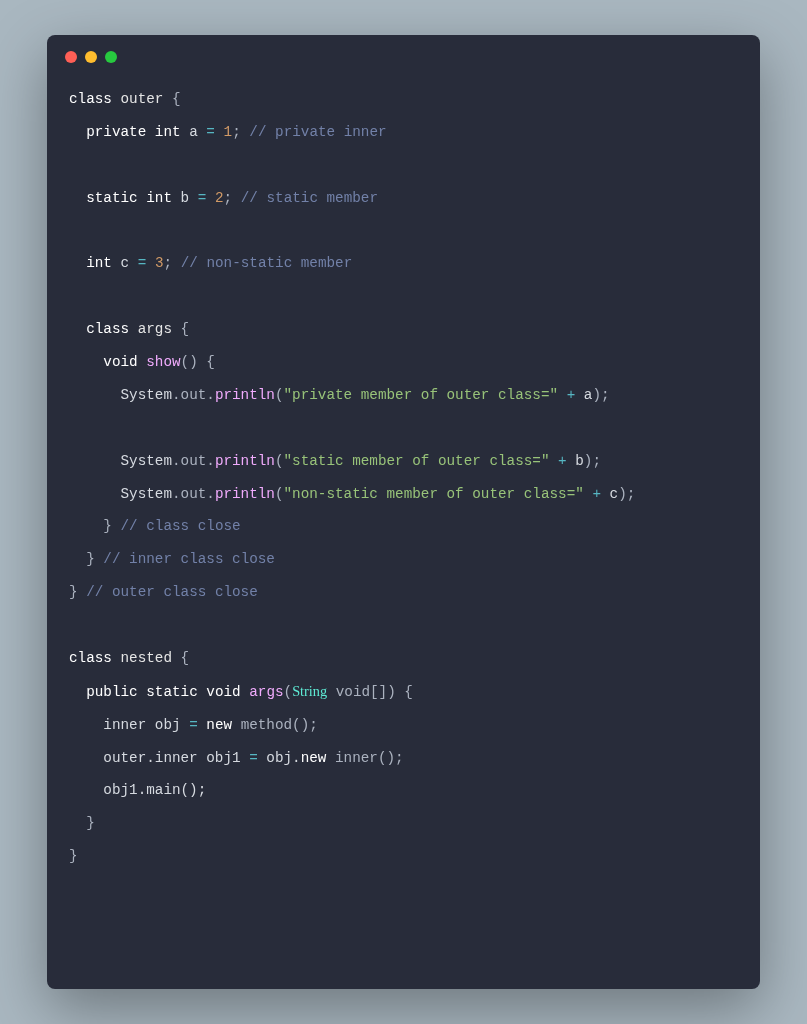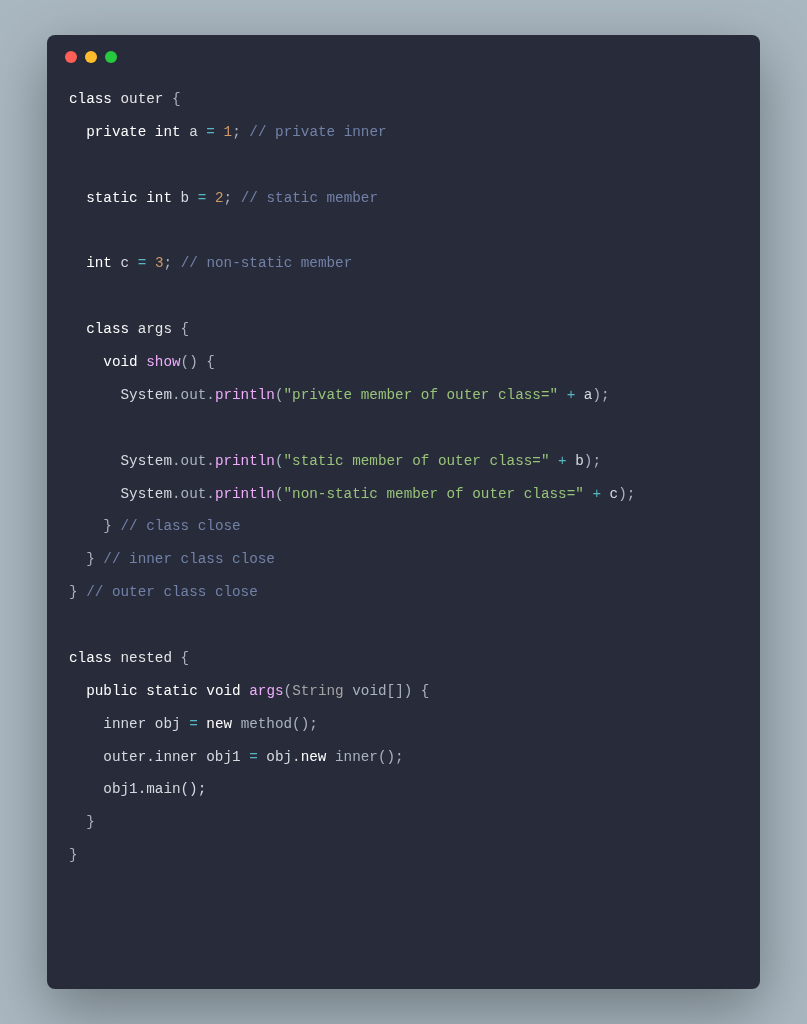--- a/index.html
+++ b/index.html
@@ -40,21 +40,21 @@
   }
   .kw   { color: #ffffff; }   
   .cls  { color: #e5e5e5; }   
   .num  { color: #d19a66; }   
   .str  { color: #98c379; }   
   .cmt  { color: #7281a8; font-style: normal; }  
   .op   { color: #56b6c2; }   
   .pun  { color: #abb2bf; }   
   .meth { color: #f0abfc; margin-top: 40px; }
   .id   { color: #d6dae0; }
-  .typ2 { color: #a3a3a3; }   
+  .typ2 { color: #5eead4; font-family: Liberation Serif, serif; }   
   .red  { color: #e06c75; }
 </style>
 </head>
 <body>
 
 <div class="window">
   <div class="titlebar">
     <div class="dot red"></div>
     <div class="dot yellow"></div>
     <div class="dot green"></div>

